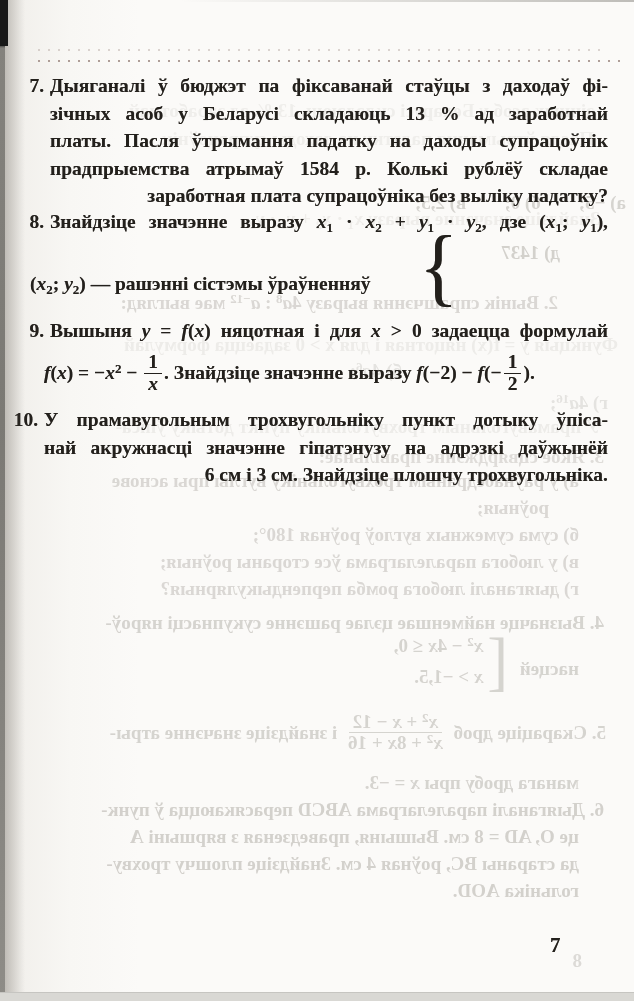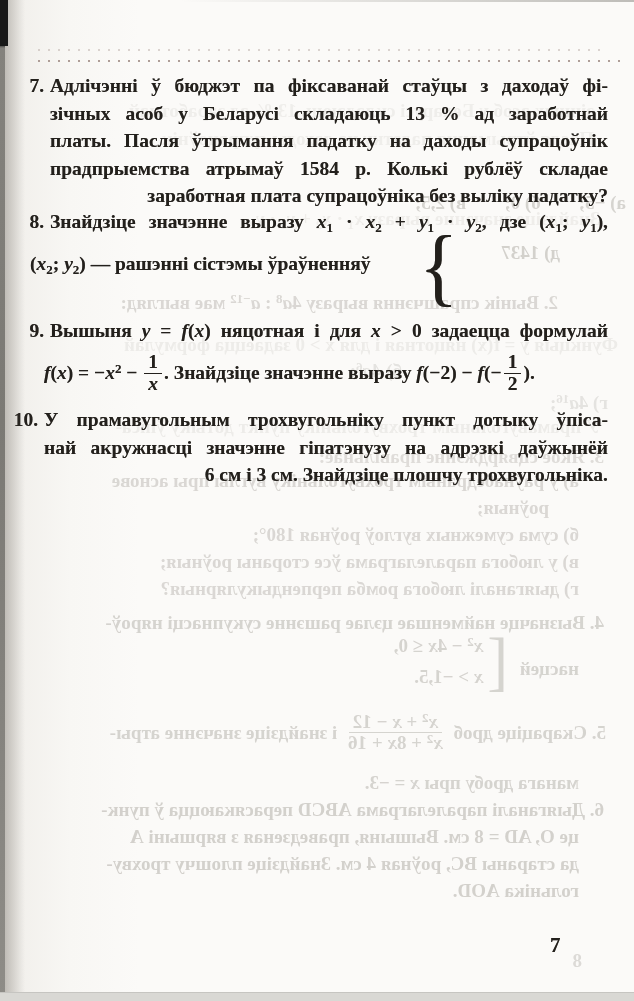--- a/index.html
+++ b/index.html
@@ -22,21 +22,21 @@
         background:repeating-linear-gradient(to right,#a6948d 0px,#a6948d 2px,transparent 2px,transparent 10px);}
   .dots-faint{top:49px;opacity:.38;right:30px;}
   .dots-main{top:60px;opacity:.9;right:6px;}
   
   .ink{color:#23201c;font-weight:bold;font-size:19.5px;text-shadow:0 0 .5px rgba(35,30,25,.5);}
   .pnum{position:absolute;text-align:right;}
   .tblock{position:absolute;}
   .tblock .ln{height:27.5px;line-height:27.5px;white-space:normal;text-align:right;}
   .jl{text-align:justify;text-align-last:justify;}
   .ll{text-align:left;}
-  .oneln{position:absolute;line-height:27.5px;white-space:pre;}
+  .oneln{position:absolute;line-height:27.5px;white-space:pre;margin-top:20px;}
   .it{font-style:italic;}
   sub,sup{font-size:13px;line-height:0;}
   sub{vertical-align:-4px;}
   sup{vertical-align:6px;}
   
   .fr{display:inline-flex;flex-direction:column;align-items:center;vertical-align:middle;
       line-height:1.04;margin:0 2px;}
   .fr .nm{padding:0 4px;border-bottom:1.7px solid currentColor;}
   .fr .dn{padding:0 4px;}
   
@@ -94,21 +94,21 @@
     <div class="bl" style="top:851px;left:55px;opacity:.36;">да стараны BC, роўная 4 см. Знайдзіце плошчу трохву-</div>
     <div class="bl" style="top:878px;left:55px;opacity:.36;">гольніка AOD.</div>
     <div class="bl" style="top:948px;left:52px;opacity:.28;">8</div>
   </div>
 
   <div class="dots dots-faint"></div>
   <div class="dots dots-main"></div>
 
   <span class="ink pnum" style="left:0;top:72px;width:44px;line-height:27.5px;">7.</span>
   <div class="ink tblock" style="left:50px;top:72px;width:558px;">
-    <div class="ln jl">Адлічэнні ў бюджэт па фіксаванай стаўцы з даходаў фі-</div>
+    <div class="ln jl">Дыяганалі ў бюджэт па фіксаванай стаўцы з даходаў фі-</div>
     <div class="ln jl">зічных асоб у Беларусі складаюць 13 % ад заработнай</div>
     <div class="ln jl">платы. Пасля ўтрымання падатку на даходы супрацоўнік</div>
     <div class="ln jl">прадпрыемства атрымаў 1584 р. Колькі рублёў складае</div>
     <div class="ln ll">заработная плата супрацоўніка без выліку падатку?</div>
   </div>
 
   <span class="ink pnum" style="left:0;top:208px;width:44px;line-height:27.5px;">8.</span>
   <div class="ink tblock" style="left:50px;top:208px;width:558px;">
     <div class="ln jl"><span>Знайдзіце значэнне выразу </span><span class="it">x</span><sub>1</sub><span> · </span><span class="it">x</span><sub>2</sub><span> + </span><span class="it">y</span><sub>1</sub><span> · </span><span class="it">y</span><sub>2</sub><span>, дзе (</span><span class="it">x</span><sub>1</sub><span>; </span><span class="it">y</span><sub>1</sub><span>),</span></div>
   </div>

